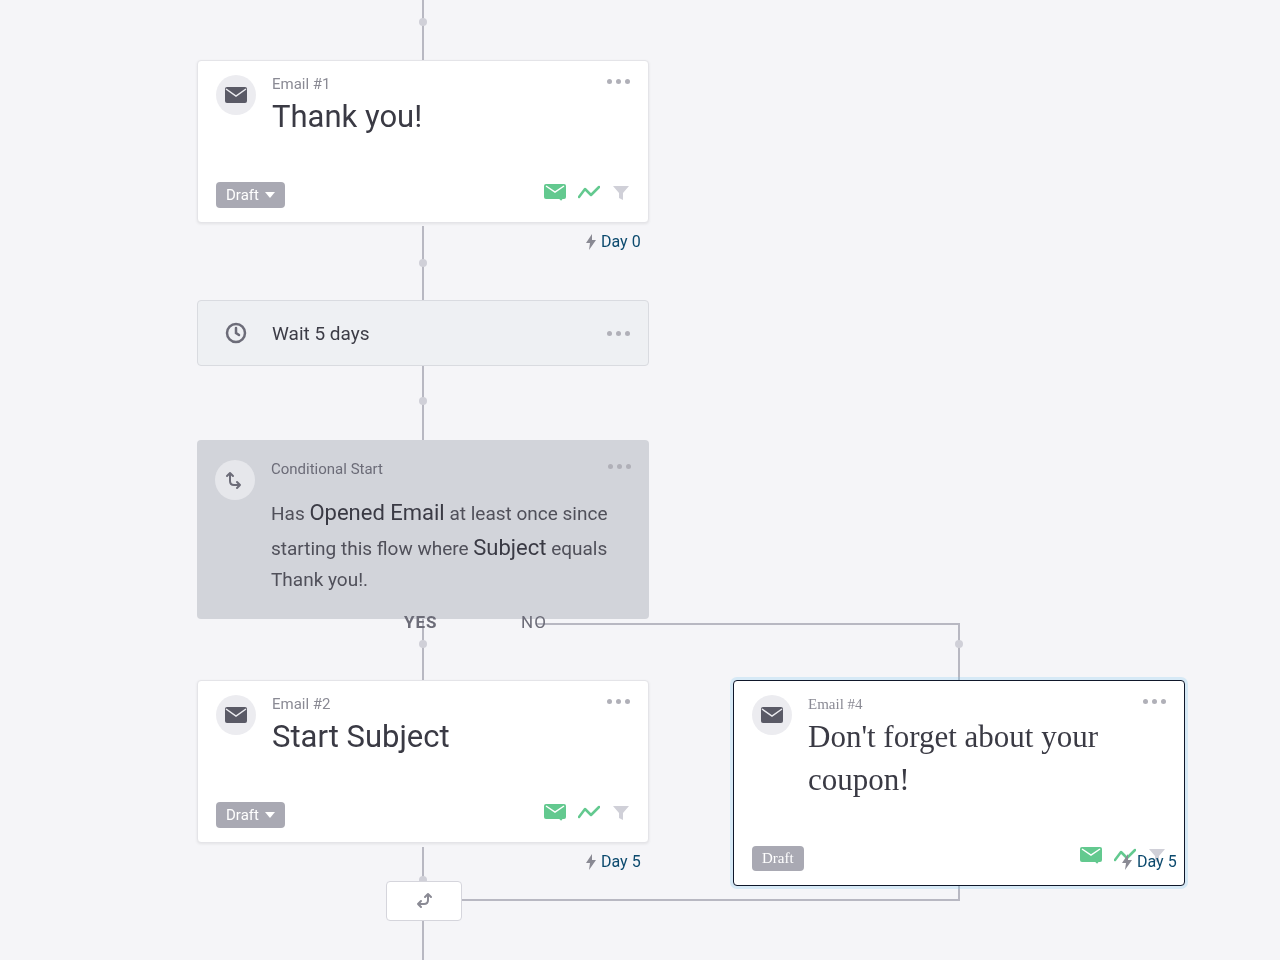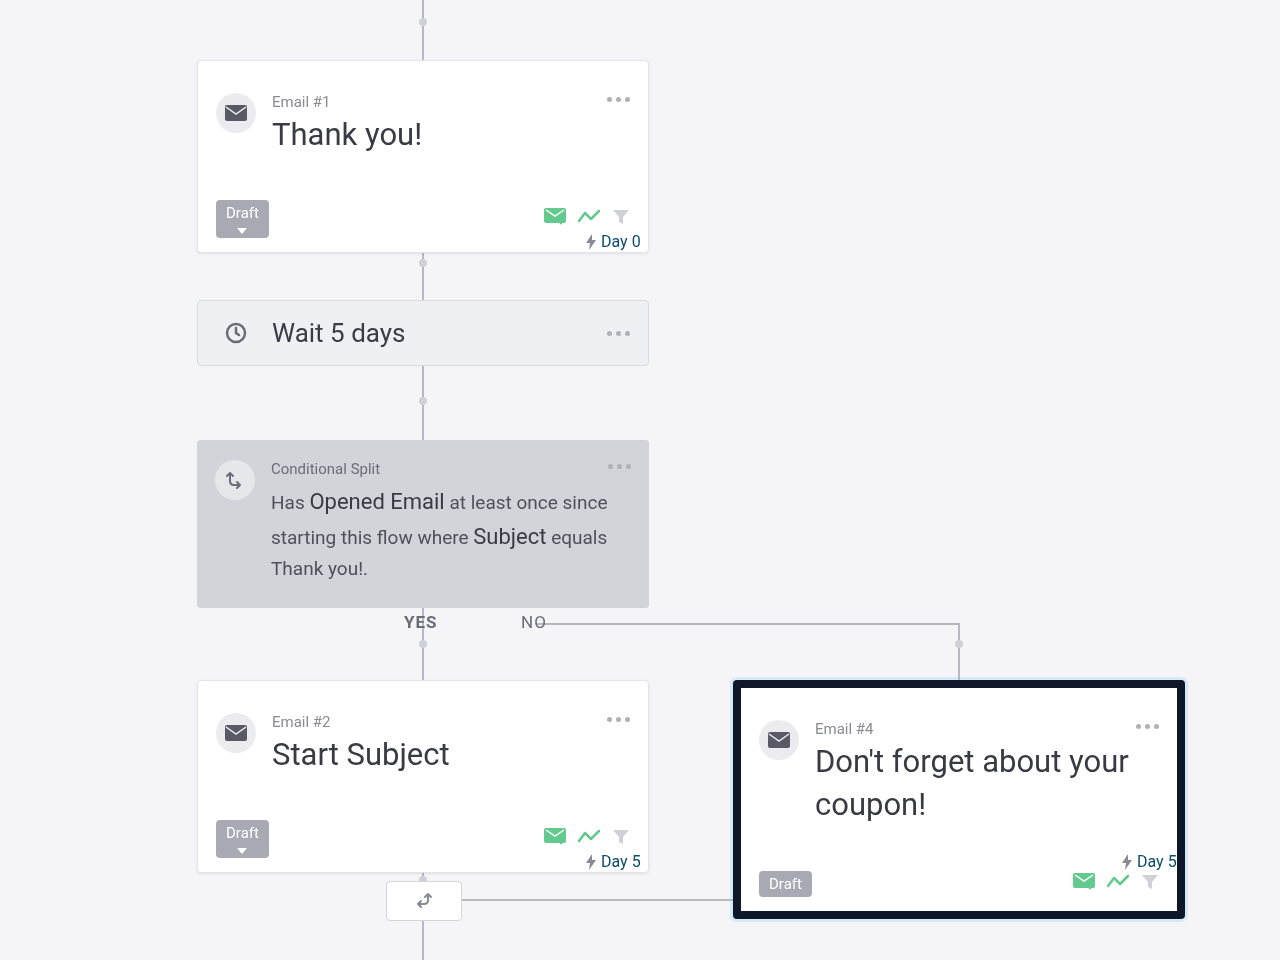--- a/index.html
+++ b/index.html
@@ -26,25 +26,26 @@
 
   
   .email-card {
     position: absolute;
     width: 452px;
     background: #ffffff;
     border: 1px solid #e4e4e8;
     border-radius: 4px;
     box-shadow: 0 1px 3px rgba(0,0,0,0.08);
     box-sizing: border-box;
-    padding: 32px 18px 14px 18px;
+    padding: 14px 18px 14px 18px;
   }
   .email-card.selected {
-    border: 8px solid #0f172a;
+    border: 1px solid #0f172a;
     box-shadow: 0 0 0 3px rgba(124,199,240,0.25);
+    font-family: Liberation Serif, serif;
   }
   .card-top {
     display: flex;
     align-items: flex-start;
   }
   .icon-circle {
     width: 40px;
     height: 40px;
     border-radius: 50%;
     background: #ececf0;
@@ -92,21 +93,20 @@
   }
   .draft-badge {
     display: inline-flex;
     align-items: center;
     gap: 6px;
     background: #a9a9b3;
     color: #ffffff;
     font-size: 15px;
     padding: 4px 10px;
     border-radius: 4px;
-    flex-direction: column;
   }
   .draft-caret {
     width: 0; height: 0;
     border-left: 5px solid transparent;
     border-right: 5px solid transparent;
     border-top: 6px solid #ffffff;
   }
   .card-icons {
     display: flex;
     align-items: center;
@@ -121,21 +121,21 @@
     background: #eef0f3;
     border: 1px solid #d9dbe0;
     border-radius: 4px;
     box-sizing: border-box;
     padding: 0 18px;
     display: flex;
     align-items: center;
   }
   .wait-card .icon-circle { background: transparent; }
   .wait-text {
-    font-size: 26px;
+    font-size: 19px;
     color: #3c3c46;
     flex: 1;
   }
 
   
   .split-card {
     position: absolute;
     width: 452px;
     background: #d2d4da;
     border-radius: 4px;
@@ -152,21 +152,21 @@
   }
   .split-label {
     font-size: 15px;
     color: #6c6c78;
     line-height: 1.3;
   }
   .split-desc {
     font-size: 19px;
     color: #50505a;
     line-height: 1.6;
-    margin-top: 4px;
+    margin-top: 15px;
     font-weight: 400;
   }
   .split-desc .heavy {
     font-size: 22px;
     color: #3a3a44;
     font-weight: 400;
   }
 
   
   .branch-label {
@@ -300,21 +300,21 @@
     </div>
   </div>
 
   <div class="split-card" style="left:197px; top:440px;">
     <div class="icon-circle">
       <svg width="22" height="22" viewBox="0 0 22 22">
           <path d="M6 4 L6 12 Q6 16 10 16 L16 16 M6 4 L3 7 M6 4 L9 7 M16 16 L13 13 M16 16 L13 19" fill="none" stroke="#6c6c78" stroke-width="2" stroke-linecap="round" stroke-linejoin="round"></path>
         </svg>
     </div>
     <div class="split-body">
-      <div class="split-label">Conditional Split</div>
+      <div class="split-label">Conditional Start</div>
       <div class="split-desc">
         <span>Has </span><span class="heavy">Opened Email</span><span> at least once since starting this flow where </span><span class="heavy">Subject</span><span> equals Thank you!.</span>
       </div>
     </div>
     <div class="more-btn">
       <span class="more-dots">
           <span></span>
           <span></span>
           <span></span>
         </span>

